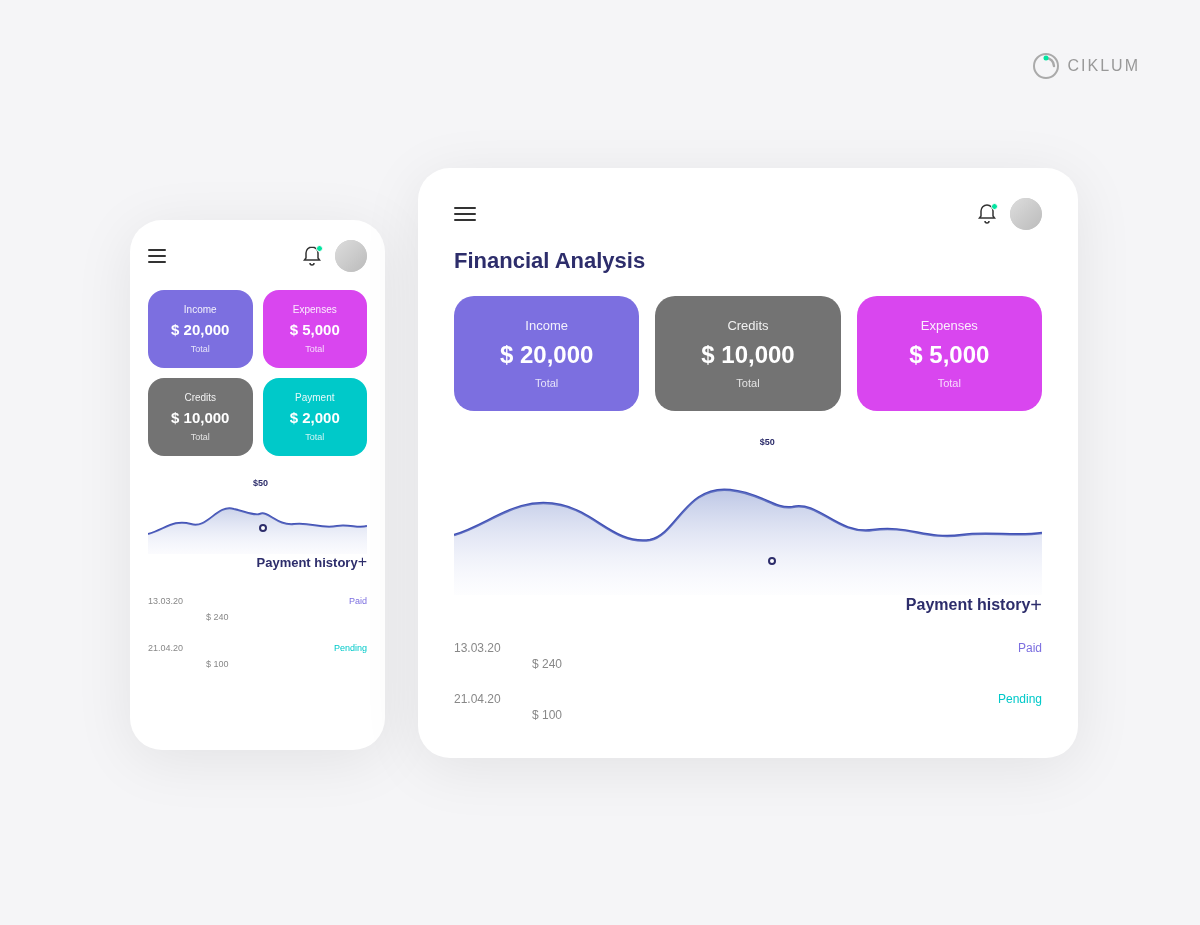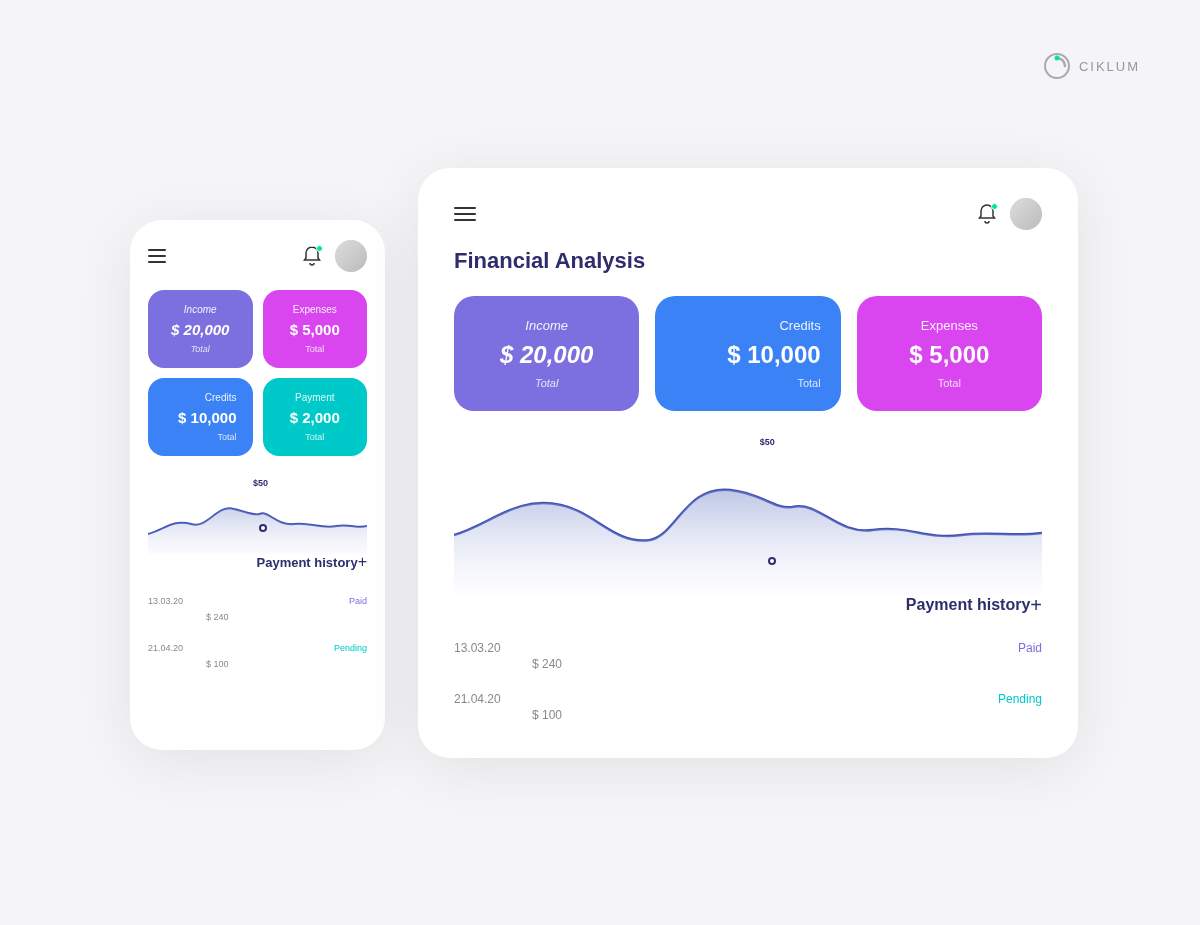--- a/index.html
+++ b/index.html
@@ -14,21 +14,21 @@
 
     
     .ciklum-logo {
       position: absolute;
       top: 52px;
       right: 60px;
       display: flex;
       align-items: center;
       gap: 8px;
       color: #999;
-      font-size: 13px;
+      font-size: 16px;
       letter-spacing: 2px;
       font-weight: 500;
     }
     .ciklum-logo svg {
       width: 28px;
       height: 28px;
     }
 
     
     .mobile-card {
@@ -145,22 +145,22 @@
     }
 
     .stat-card {
       border-radius: 16px;
       padding: 14px 16px;
       display: flex;
       flex-direction: column;
       gap: 6px;
       color: white;
     }
-    .stat-card.income { background: #7c6fe0; font-style: italic; }
-    .stat-card.credits { background: #3b82f6; align-items: flex-end; }
+    .stat-card.income { background: #7c6fe0; }
+    .stat-card.credits { background: #737373; }
     .stat-card.expenses { background: #d946ef; }
     .stat-card.others { background: #00c9c9; }
 
     .stat-label {
       font-size: 10px;
       font-weight: 500;
       text-align: center;
       opacity: 0.9;
     }
     .stat-value {

